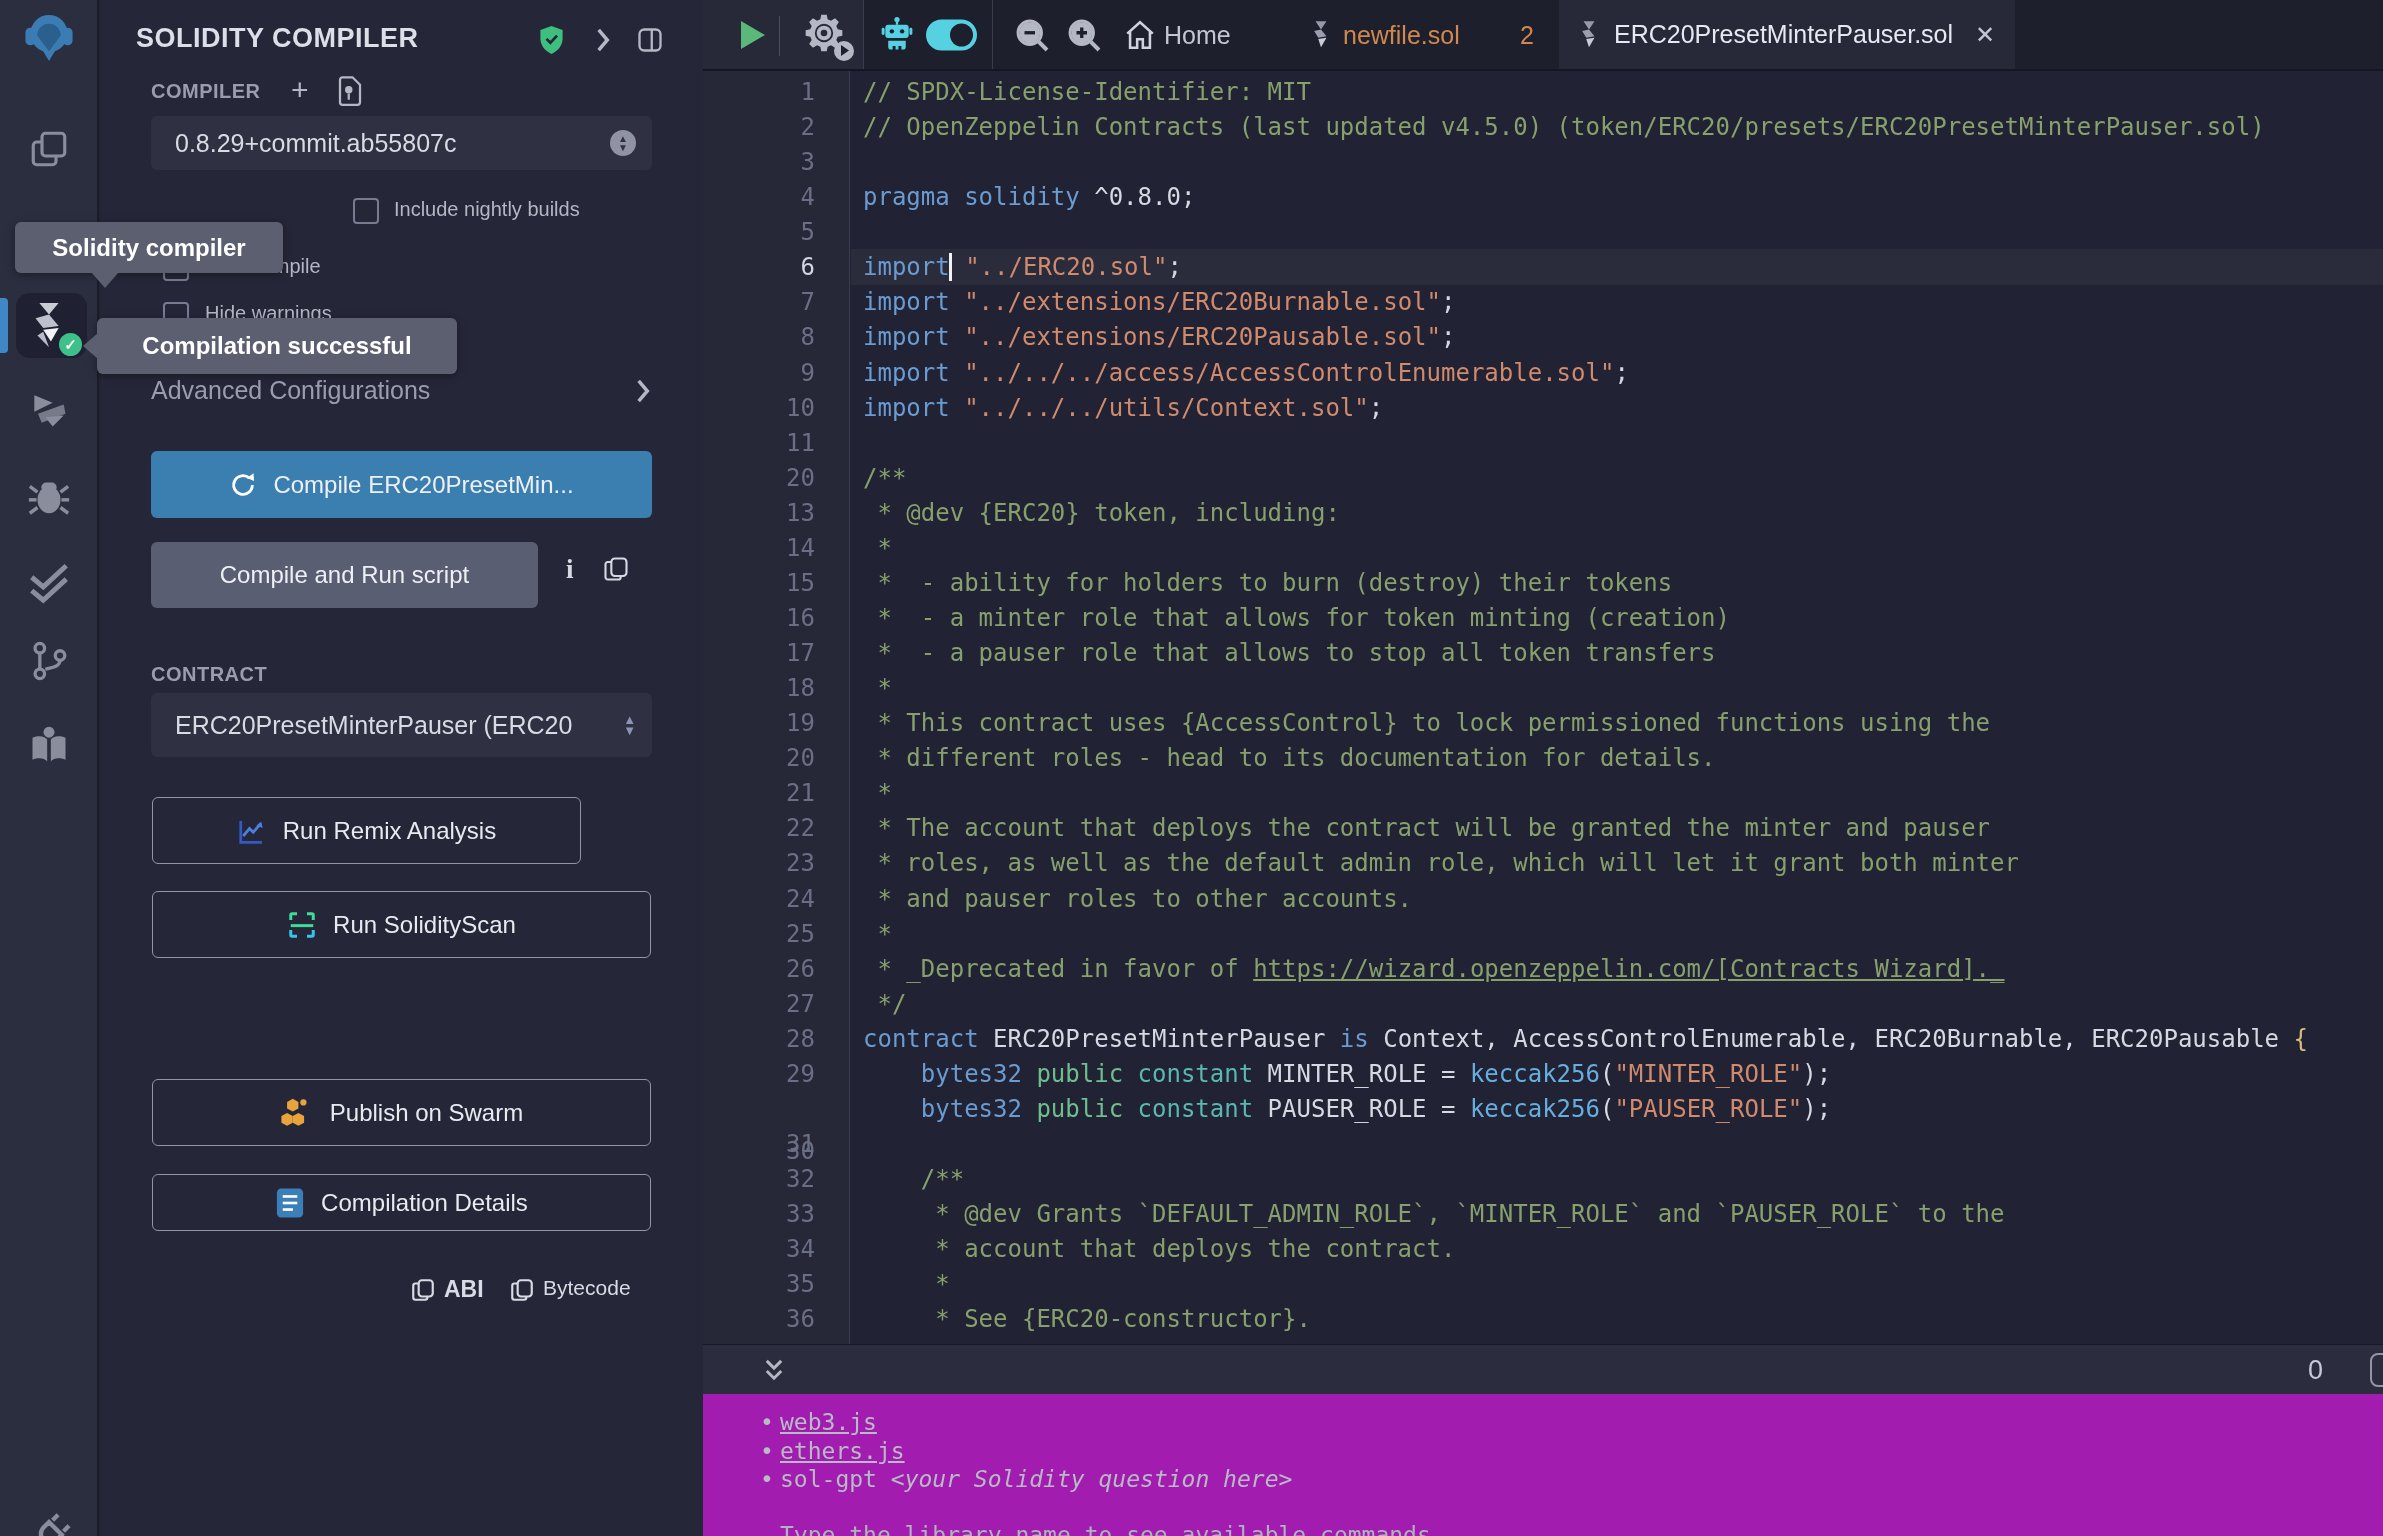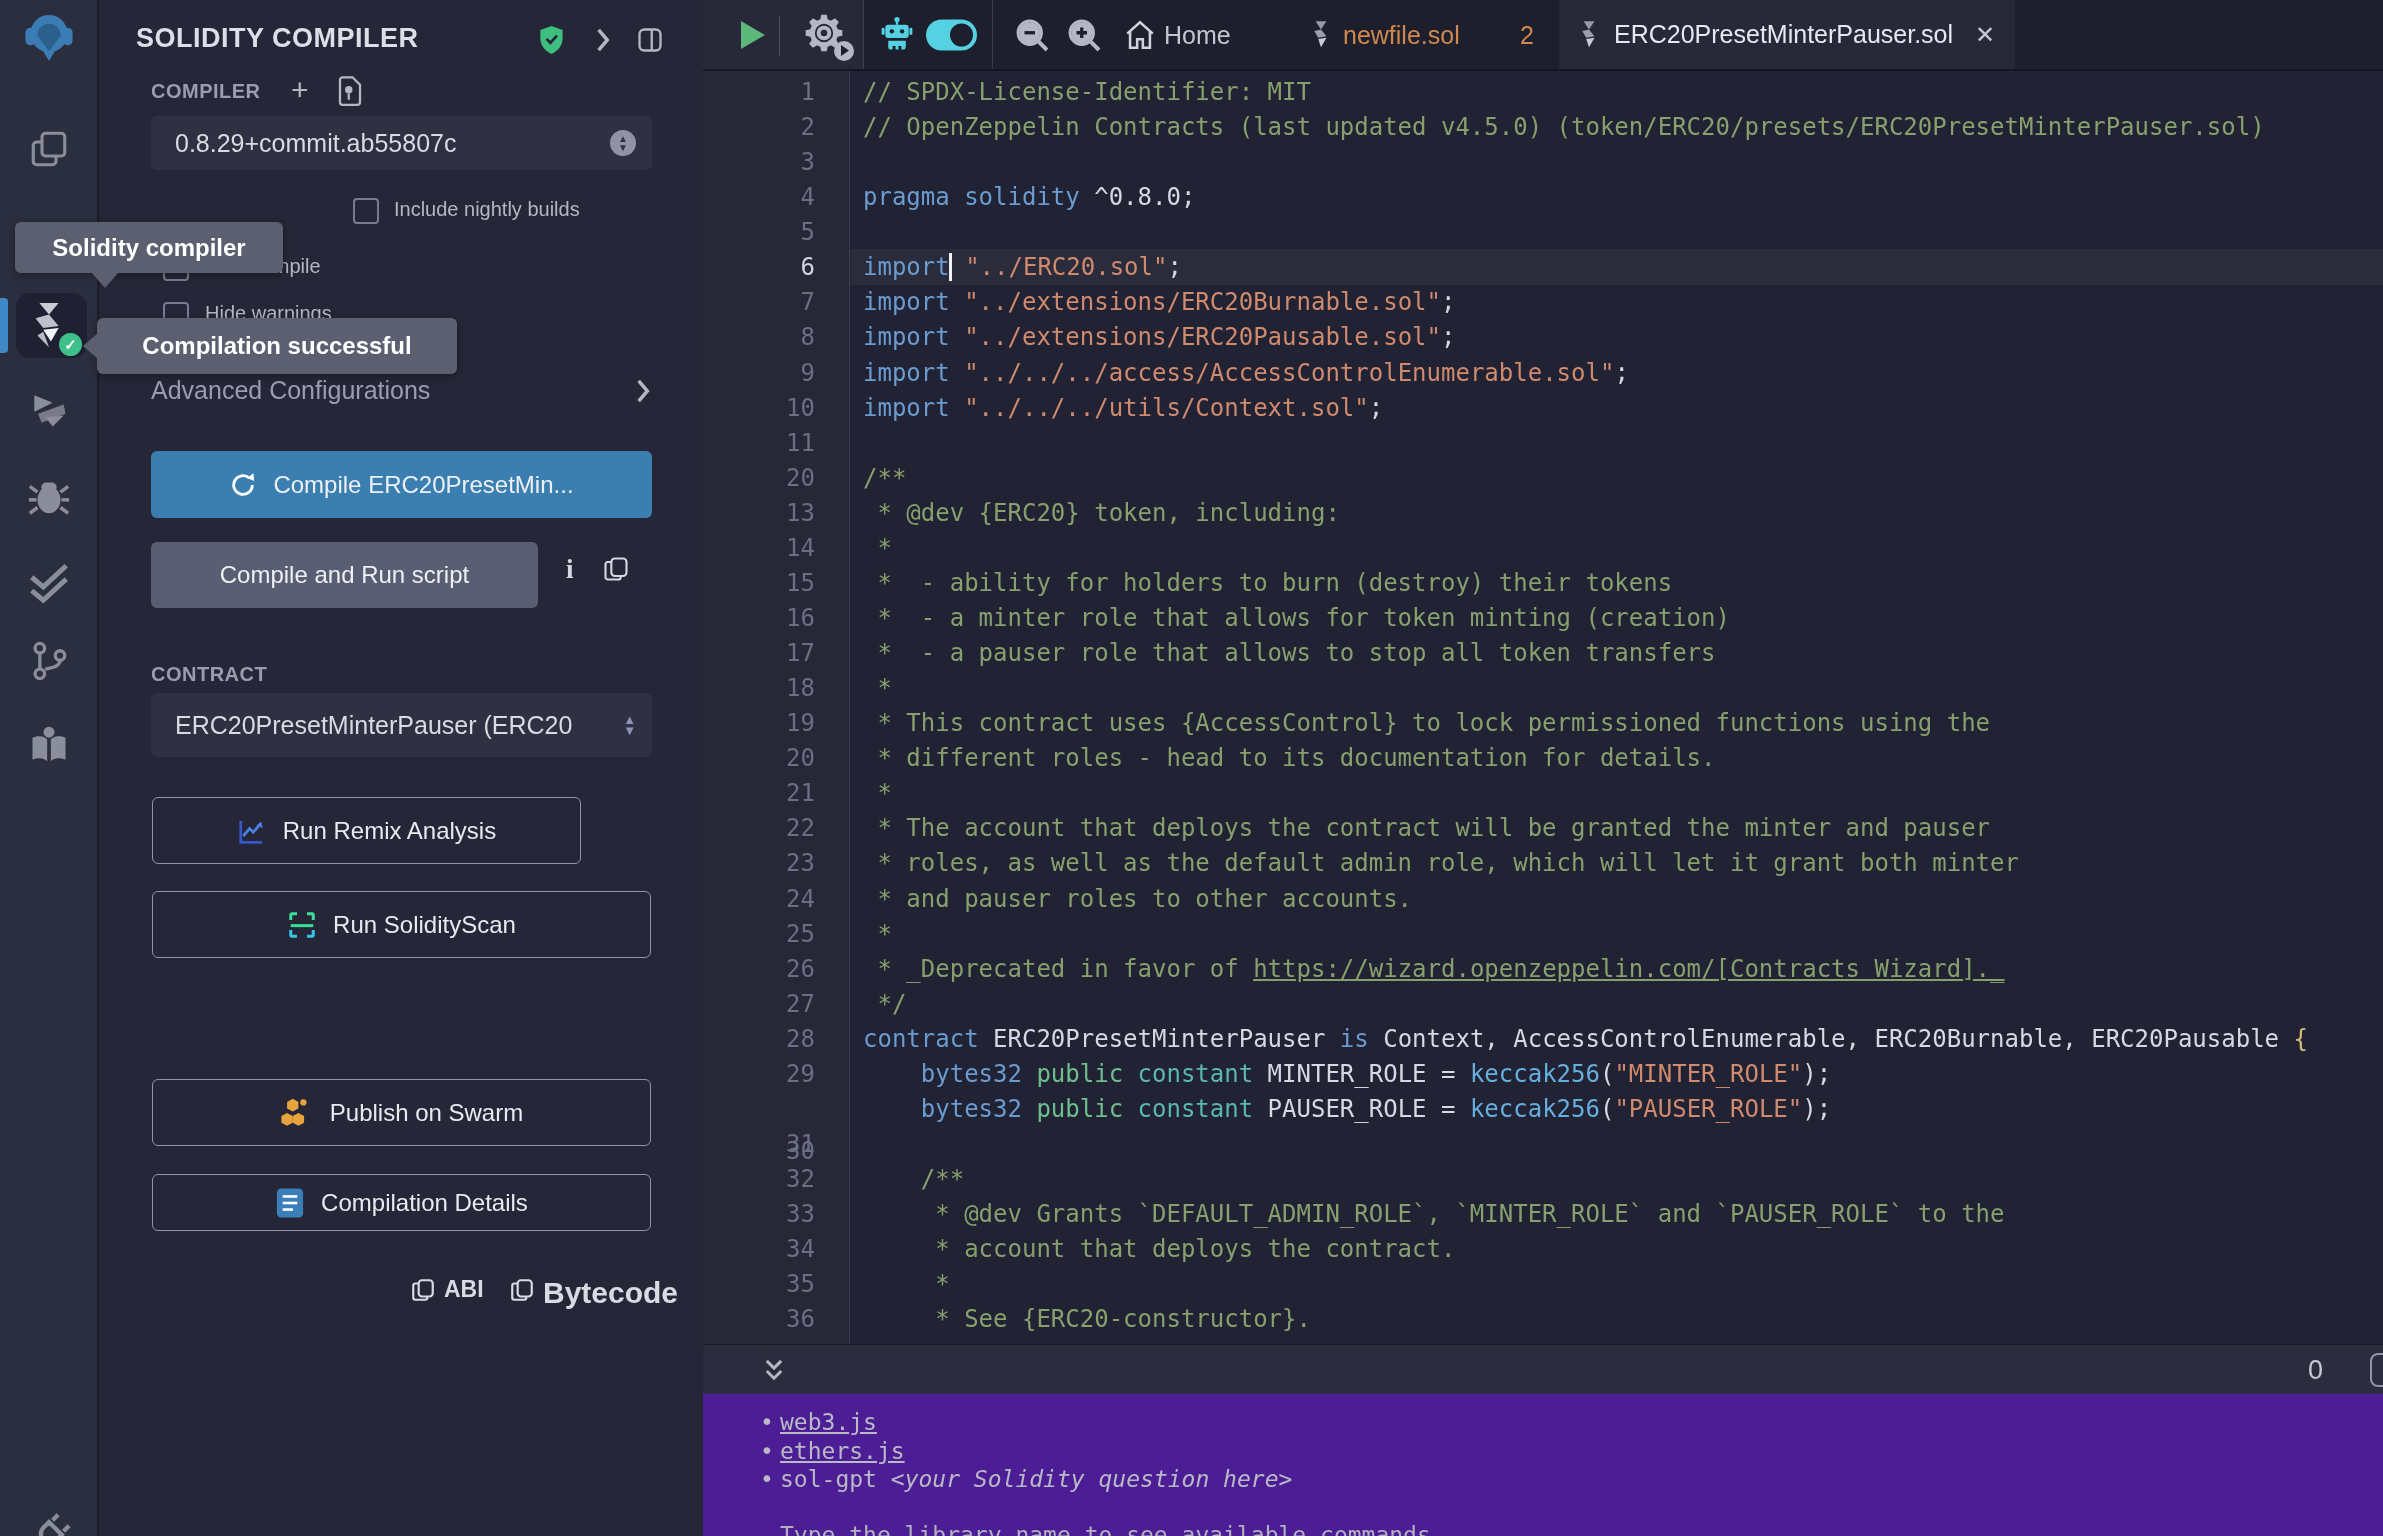--- a/index.html
+++ b/index.html
@@ -79,21 +79,21 @@
   .tk-cur { display:inline-block; width:3px; height:28px; background:#f2f2f2;
             vertical-align:text-bottom; margin:0 -1px; }
 
   
   #termbar { position:absolute; left:0; top:1344px; width:1681px; height:50px; background:#2b2d3e;
              border-top:1px solid #171926; }
   #term-badge { position:absolute; right:61px; top:50%; transform:translateY(-50%);
                 color:#c6c9d6; font-size:27px; }
   #term-box { position:absolute; left:1667px; top:8px; width:46px; height:34px;
               border:2px solid #9195a8; border-radius:8px; }
-  #terminal { position:absolute; left:0; top:1394px; width:1681px; height:143px; background:#4c1d95;
+  #terminal { position:absolute; left:0; top:1394px; width:1681px; height:143px; background:#a21caf;
               font-family:"DejaVu Sans Mono", monospace; font-size:23px; color:#b8bac6; }
   .term-row { position:absolute; left:57px; height:29px; line-height:29px; }
   .term-row .bullet { display:inline-block; width:20px; }
   .term-link { text-decoration:underline; }
   .term-em { font-style:italic; }
   #term-footer { position:absolute; left:77px; top:127px; height:29px; line-height:29px; color:#b0b2bf;
                  font-family:"DejaVu Sans Mono", monospace; font-size:23px; }
 
   svg { display:block; }
 </style>
@@ -325,21 +325,21 @@
         <path d="M16 18 v1 a2 2 0 0 1 -2 2 h-9 a2 2 0 0 1 -2 -2 v-11 a2 2 0 0 1 2 -2 h3"></path>
       </svg>
     </div>
     <div class="p-abs" style="left:343px; top:1276px; font-size:23px; font-weight:bold; color:#d9dbe4">ABI</div>
     <div class="p-abs" style="left:408px; top:1276px">
       <svg width="26" height="28" viewBox="0 0 24 24" fill="none" stroke="#d9dbe4" stroke-width="2">
         <rect x="8" y="3" width="13" height="15" rx="3"></rect>
         <path d="M16 18 v1 a2 2 0 0 1 -2 2 h-9 a2 2 0 0 1 -2 -2 v-11 a2 2 0 0 1 2 -2 h3"></path>
       </svg>
     </div>
-    <div class="p-abs" style="left:442px; top:1276px; font-size:30px; font-weight:bold; color:#d9dbe4">Bytecode</div>
+    <div class="p-abs" style="left:442px; top:1276px; font-size:21px; font-weight:normal; color:#d9dbe4">Bytecode</div>
   </div>
 
   <div class="tooltip" style="left:15px; top:222px; width:268px; height:51px">Solidity compiler</div>
   <div id="tip1-arrow"></div>
   <div class="tooltip" style="left:97px; top:318px; width:360px; height:56px">Compilation successful</div>
   <div id="tip2-arrow"></div>
 
   <div id="main">
 
     <div id="tabbar">

